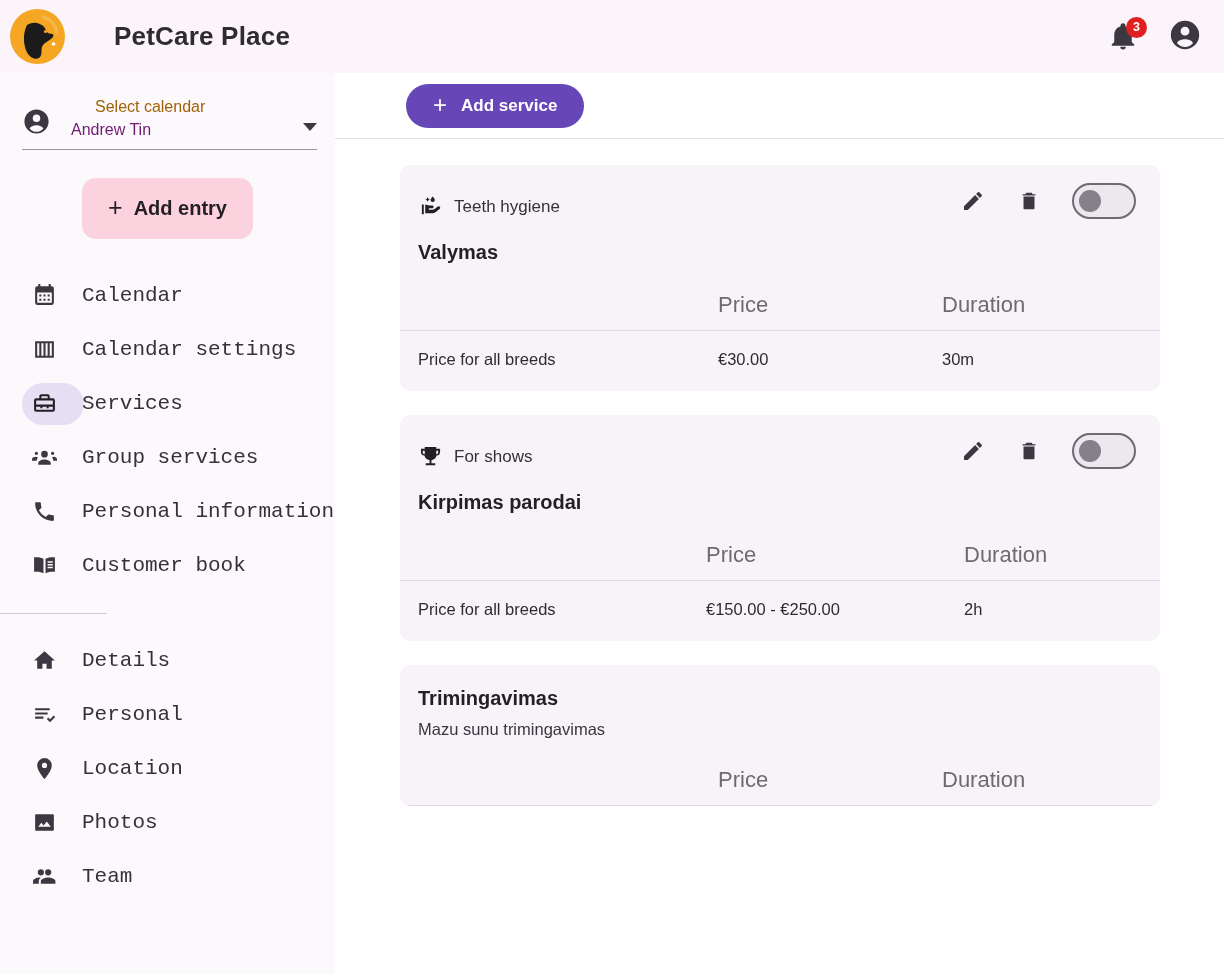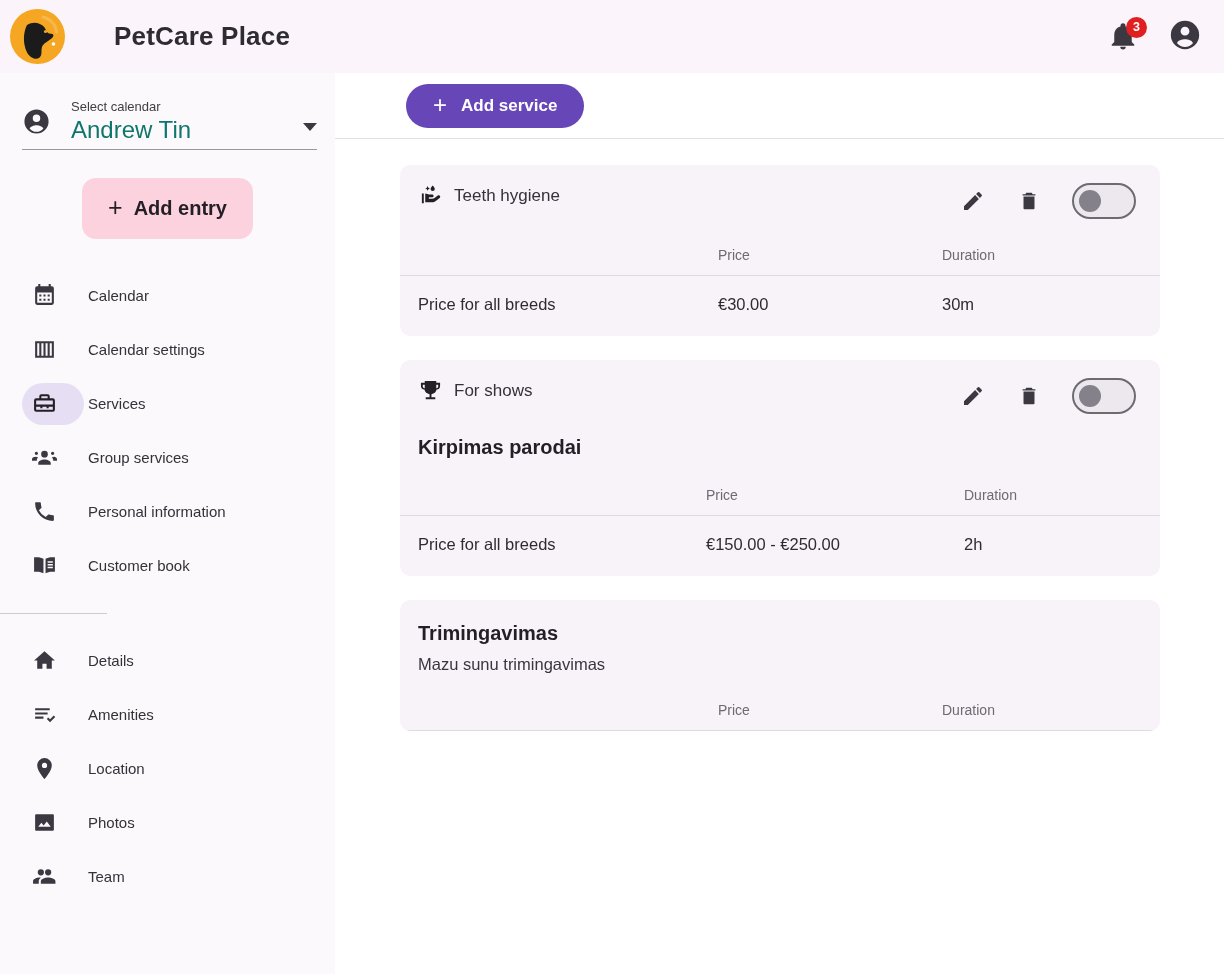--- a/index.html
+++ b/index.html
@@ -56,22 +56,22 @@
   }
   .calsel {
     display: flex; align-items: flex-end;
     margin: 0 18px 0 22px;
     padding-bottom: 6px;
     border-bottom: 1.5px solid #9a95a0;
     height: 60px;
   }
   .calsel-icon { width: 29px; height: 29px; margin-bottom: 7px; flex: 0 0 29px; }
   .calsel-text { margin-left: 20px; flex: 1 1 auto; }
-  .calsel-label { font-size: 13px; color: #404040; line-height: 20px; }
-  .calsel-value { font-size: 24px; color: #0f766e; line-height: 26px; }
+  .calsel-label { font-size: 16px; color: #a16207; line-height: 20px; margin-left: 24px; }
+  .calsel-value { font-size: 16px; color: #701a75; line-height: 26px; }
   .caret {
     width: 0; height: 0; margin-bottom: 12px;
     border-left: 7px solid transparent; border-right: 7px solid transparent;
     border-top: 8px solid #3c3842;
   }
   .addentry-row { display: flex; justify-content: center; margin-top: 28px; }
   .addentry {
     background: #fbd2dd; color: #241f26;
     border: none; border-radius: 14px;
     padding: 0 26px; height: 61px;
@@ -85,21 +85,21 @@
   .navitem {
     display: flex; align-items: center;
     height: 49px; margin: 5px 0; padding-left: 30px;
     cursor: pointer;
   }
   .navitem .ic {
     width: 28px; height: 28px; flex: 0 0 28px;
     display: flex; align-items: center; justify-content: center;
   }
   .navitem .lbl {
-    margin-left: 30px; font-size: 15px; color: #35313a; white-space: nowrap;
+    margin-left: 24px; font-size: 21px; color: #35313a; white-space: nowrap; font-family: Liberation Mono, monospace;
   }
   .navitem.active .pill {
     position: absolute; left: 22px; width: 62px; height: 42px;
     background: #e6dff4; border-radius: 21px; z-index: 0;
   }
   .navitem.active { position: relative; }
   .navitem.active .ic, .navitem.active .lbl { position: relative; z-index: 1; }
   .side-divider {
     width: 107px; height: 1px; background: #cfc9d2; margin: 23px 0 22px 0;
   }
@@ -125,21 +125,21 @@
     flex: 1 1 auto; overflow: hidden;
     padding: 26px 64px 0 65px;
   }
   .card {
     background: #f7f3f8;
     border-radius: 10px;
     margin-bottom: 24px;
     overflow: hidden;
   }
   .card-head {
-    display: flex; align-items: flex-start;
+    display: flex; align-items: flex-end;
     padding: 18px 24px 0 18px;
   }
   .cat {
     display: flex; align-items: center; gap: 11px;
     font-size: 17px; color: #35313a;
   }
   .cat .cic { width: 25px; height: 25px; display: flex; align-items: center; justify-content: center; }
   .actions { margin-left: auto; display: flex; align-items: center; gap: 30px; }
   .iconbtn { width: 26px; height: 26px; cursor: pointer; display: flex; align-items: center; justify-content: center; background: none; border: none; padding: 0; }
   .toggle {
@@ -159,21 +159,21 @@
   .svc-name {
     font-size: 20px; font-weight: bold; color: #241f26;
     padding: 22px 0 0 18px;
   }
   .svc-desc {
     font-size: 16.5px; color: #3a363f;
     padding: 10px 0 0 18px;
   }
   .tbl { width: 100%; border-collapse: collapse; margin-top: 28px; }
   .tbl th {
-    font-size: 14px; font-weight: normal; color: #6d6a72;
+    font-size: 22px; font-weight: normal; color: #6d6a72;
     text-align: left; padding-bottom: 12px;
     border-bottom: 1px solid #e0dbe3;
   }
   .tbl td {
     font-size: 16.5px; color: #2f2b33;
     padding: 19px 0 22px 0;
   }
   .tbl .c-label { width: 318px; padding-left: 18px; }
   .tbl .c-price { width: 224px; }
   .tbl .c-dur { }
@@ -307,21 +307,21 @@
           </span>
           <span class="lbl">Details</span>
         </div>
 
         <div class="navitem">
           <span class="ic">
             <svg width="25" height="25" viewBox="0 0 24 24">
                 <path fill="#3c3842" d="M3 6h14v2H3V6zm0 4h12v2H3v-2zm0 4h8v2H3v-2zm14.3 5.4-3.1-3.1 1.4-1.4 1.7 1.7 3.6-3.6 1.4 1.4-5 5z"></path>
               </svg>
           </span>
-          <span class="lbl">Amenities</span>
+          <span class="lbl">Personal</span>
         </div>
 
         <div class="navitem">
           <span class="ic">
             <svg width="25" height="25" viewBox="0 0 24 24">
                 <path fill="#3c3842" d="M12 2a7 7 0 0 0-7 7c0 5.2 7 13 7 13s7-7.8 7-13a7 7 0 0 0-7-7zm0 9.5A2.5 2.5 0 1 1 12 6.5a2.5 2.5 0 0 1 0 5z"></path>
               </svg>
           </span>
           <span class="lbl">Location</span>
         </div>
@@ -376,20 +376,21 @@
               <button class="iconbtn">
                 <svg width="22" height="24" viewBox="0 0 24 24">
                     <path fill="#3c3842" d="M6 7h12v13a1 1 0 0 1-1 1H7a1 1 0 0 1-1-1V7zm3-4h6l1 1.5h3V6H5V4.5h3L9 3z"></path>
                   </svg>
               </button>
               <div class="toggle off">
                 <span class="knob"></span>
               </div>
             </div>
           </div>
+          <div class="svc-name">Valymas</div>
           <table class="tbl">
             <tbody>
                 <tr>
               <th class="c-label"></th>
               <th class="c-price">Price</th>
               <th class="c-dur">Duration</th>
             </tr>
             <tr>
               <td class="c-label">Price for all breeds</td>
               <td class="c-price">€30.00</td>

